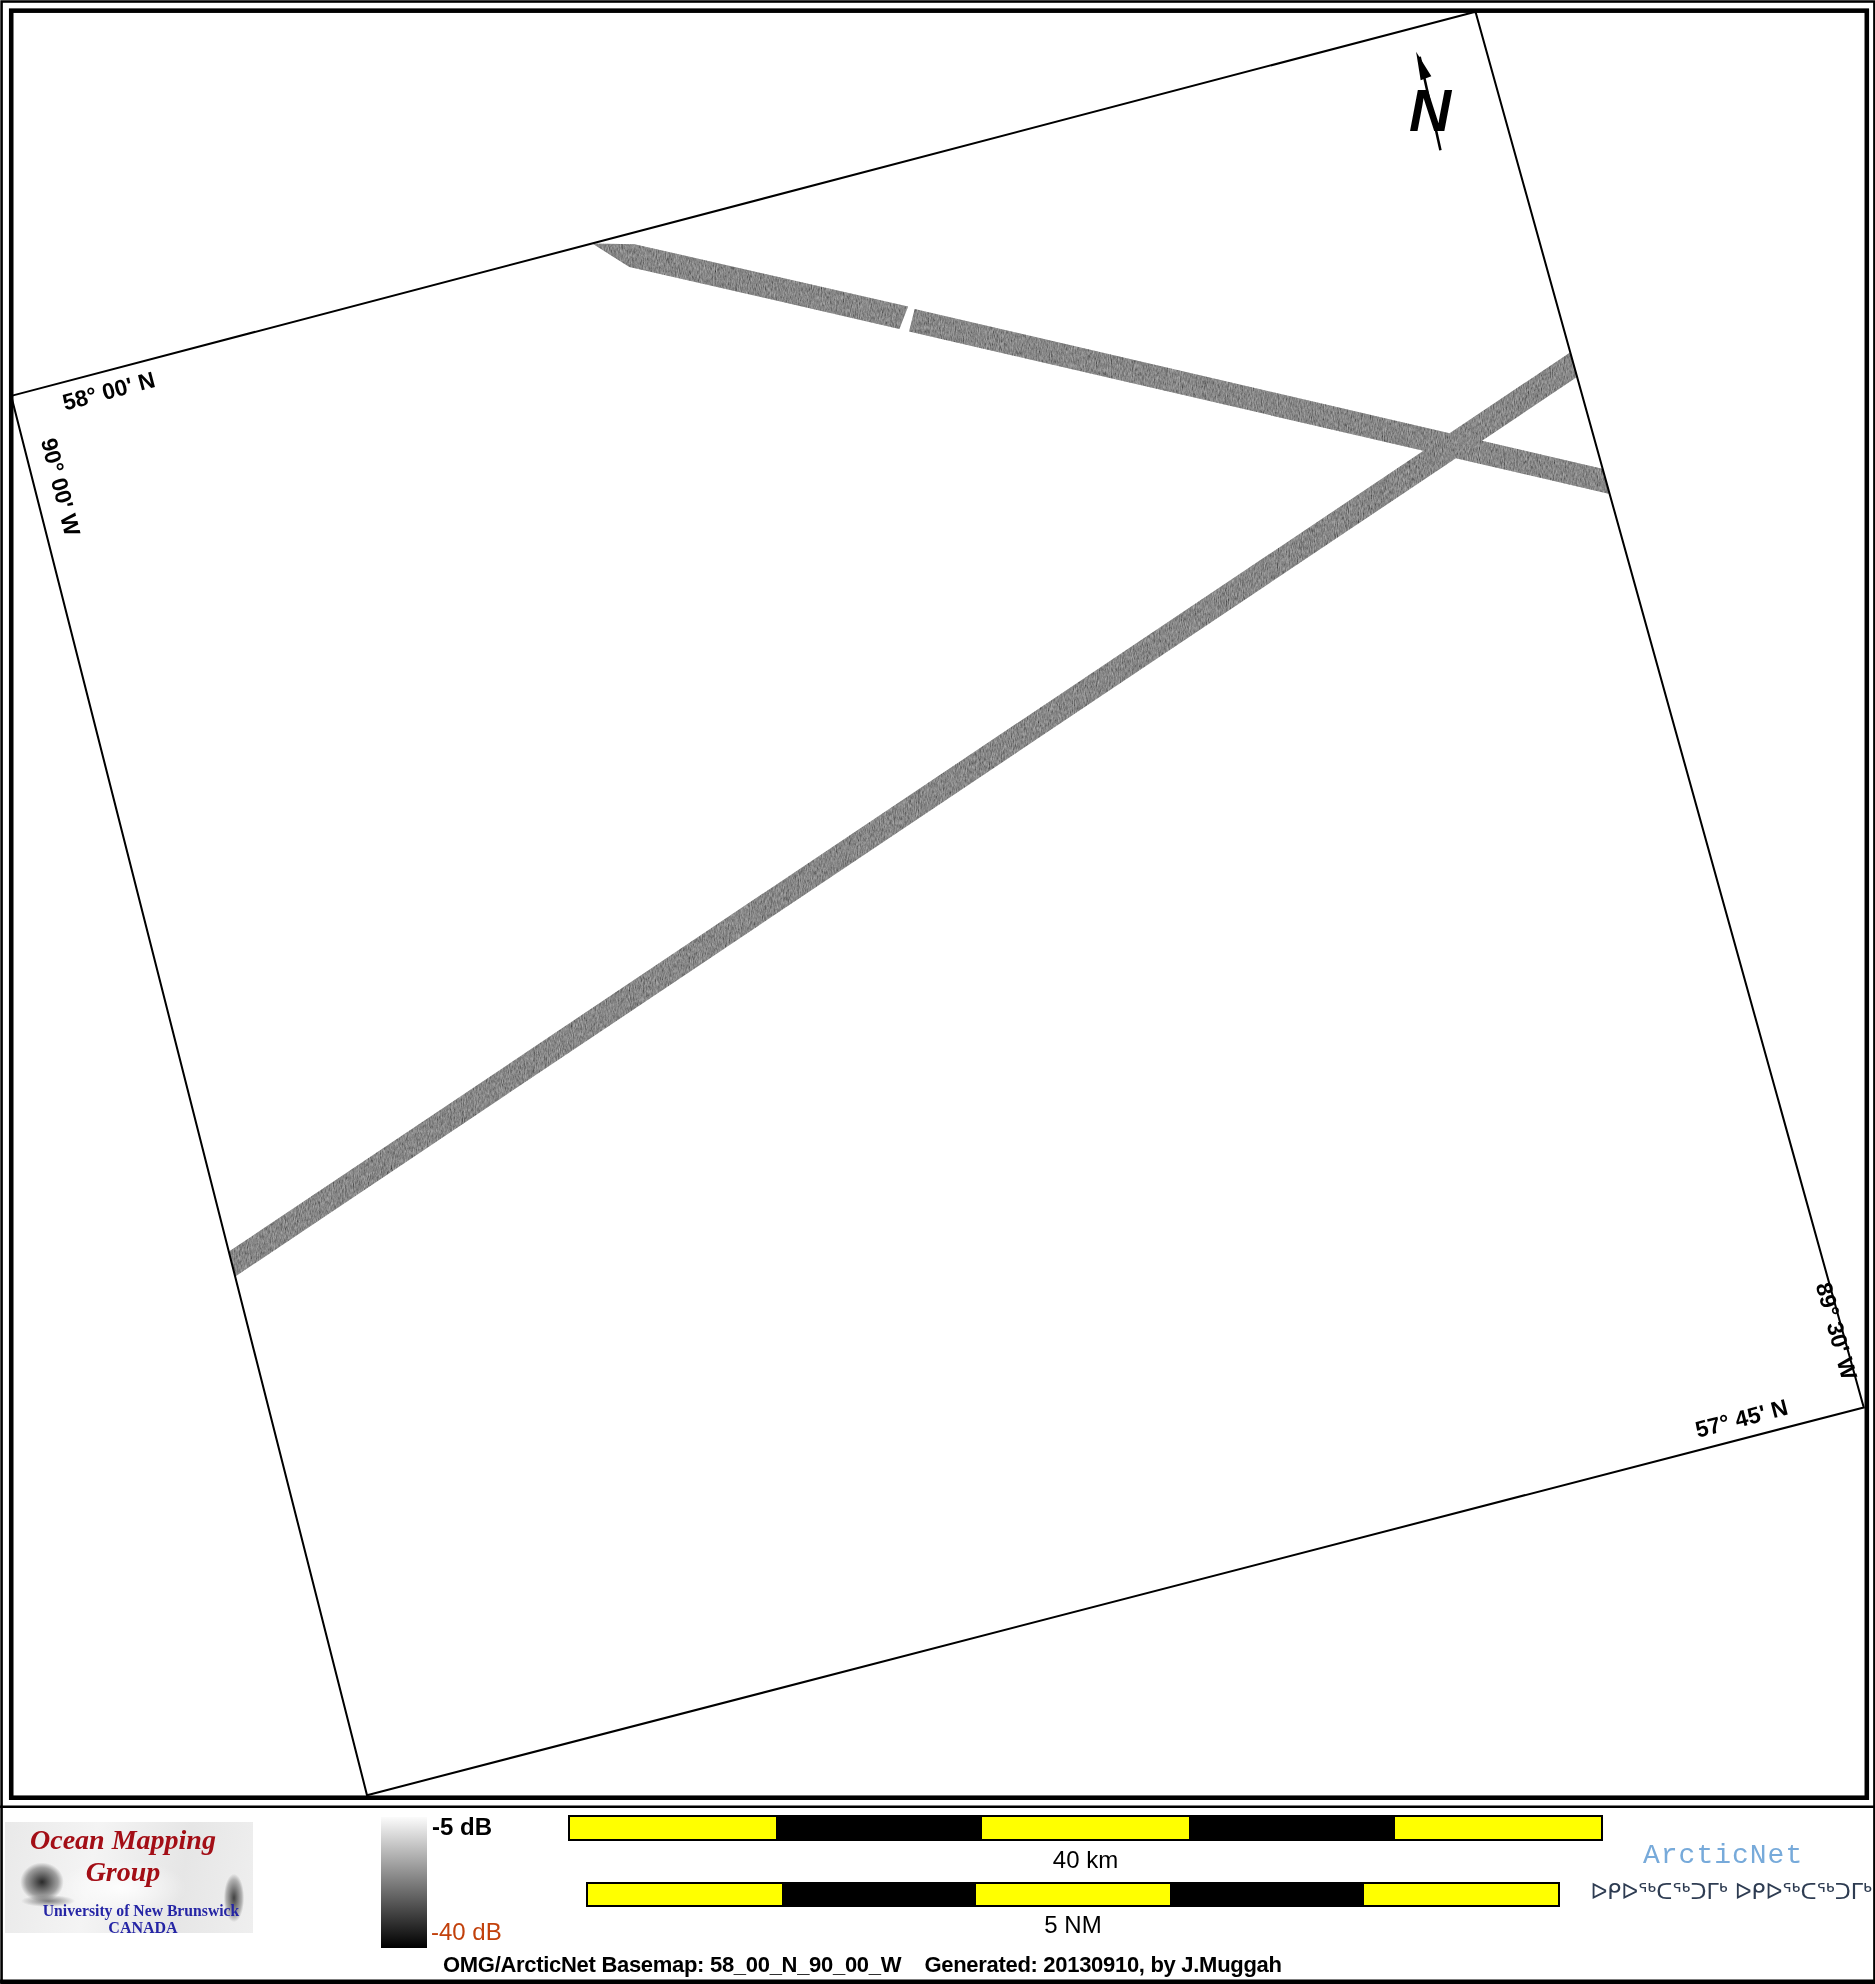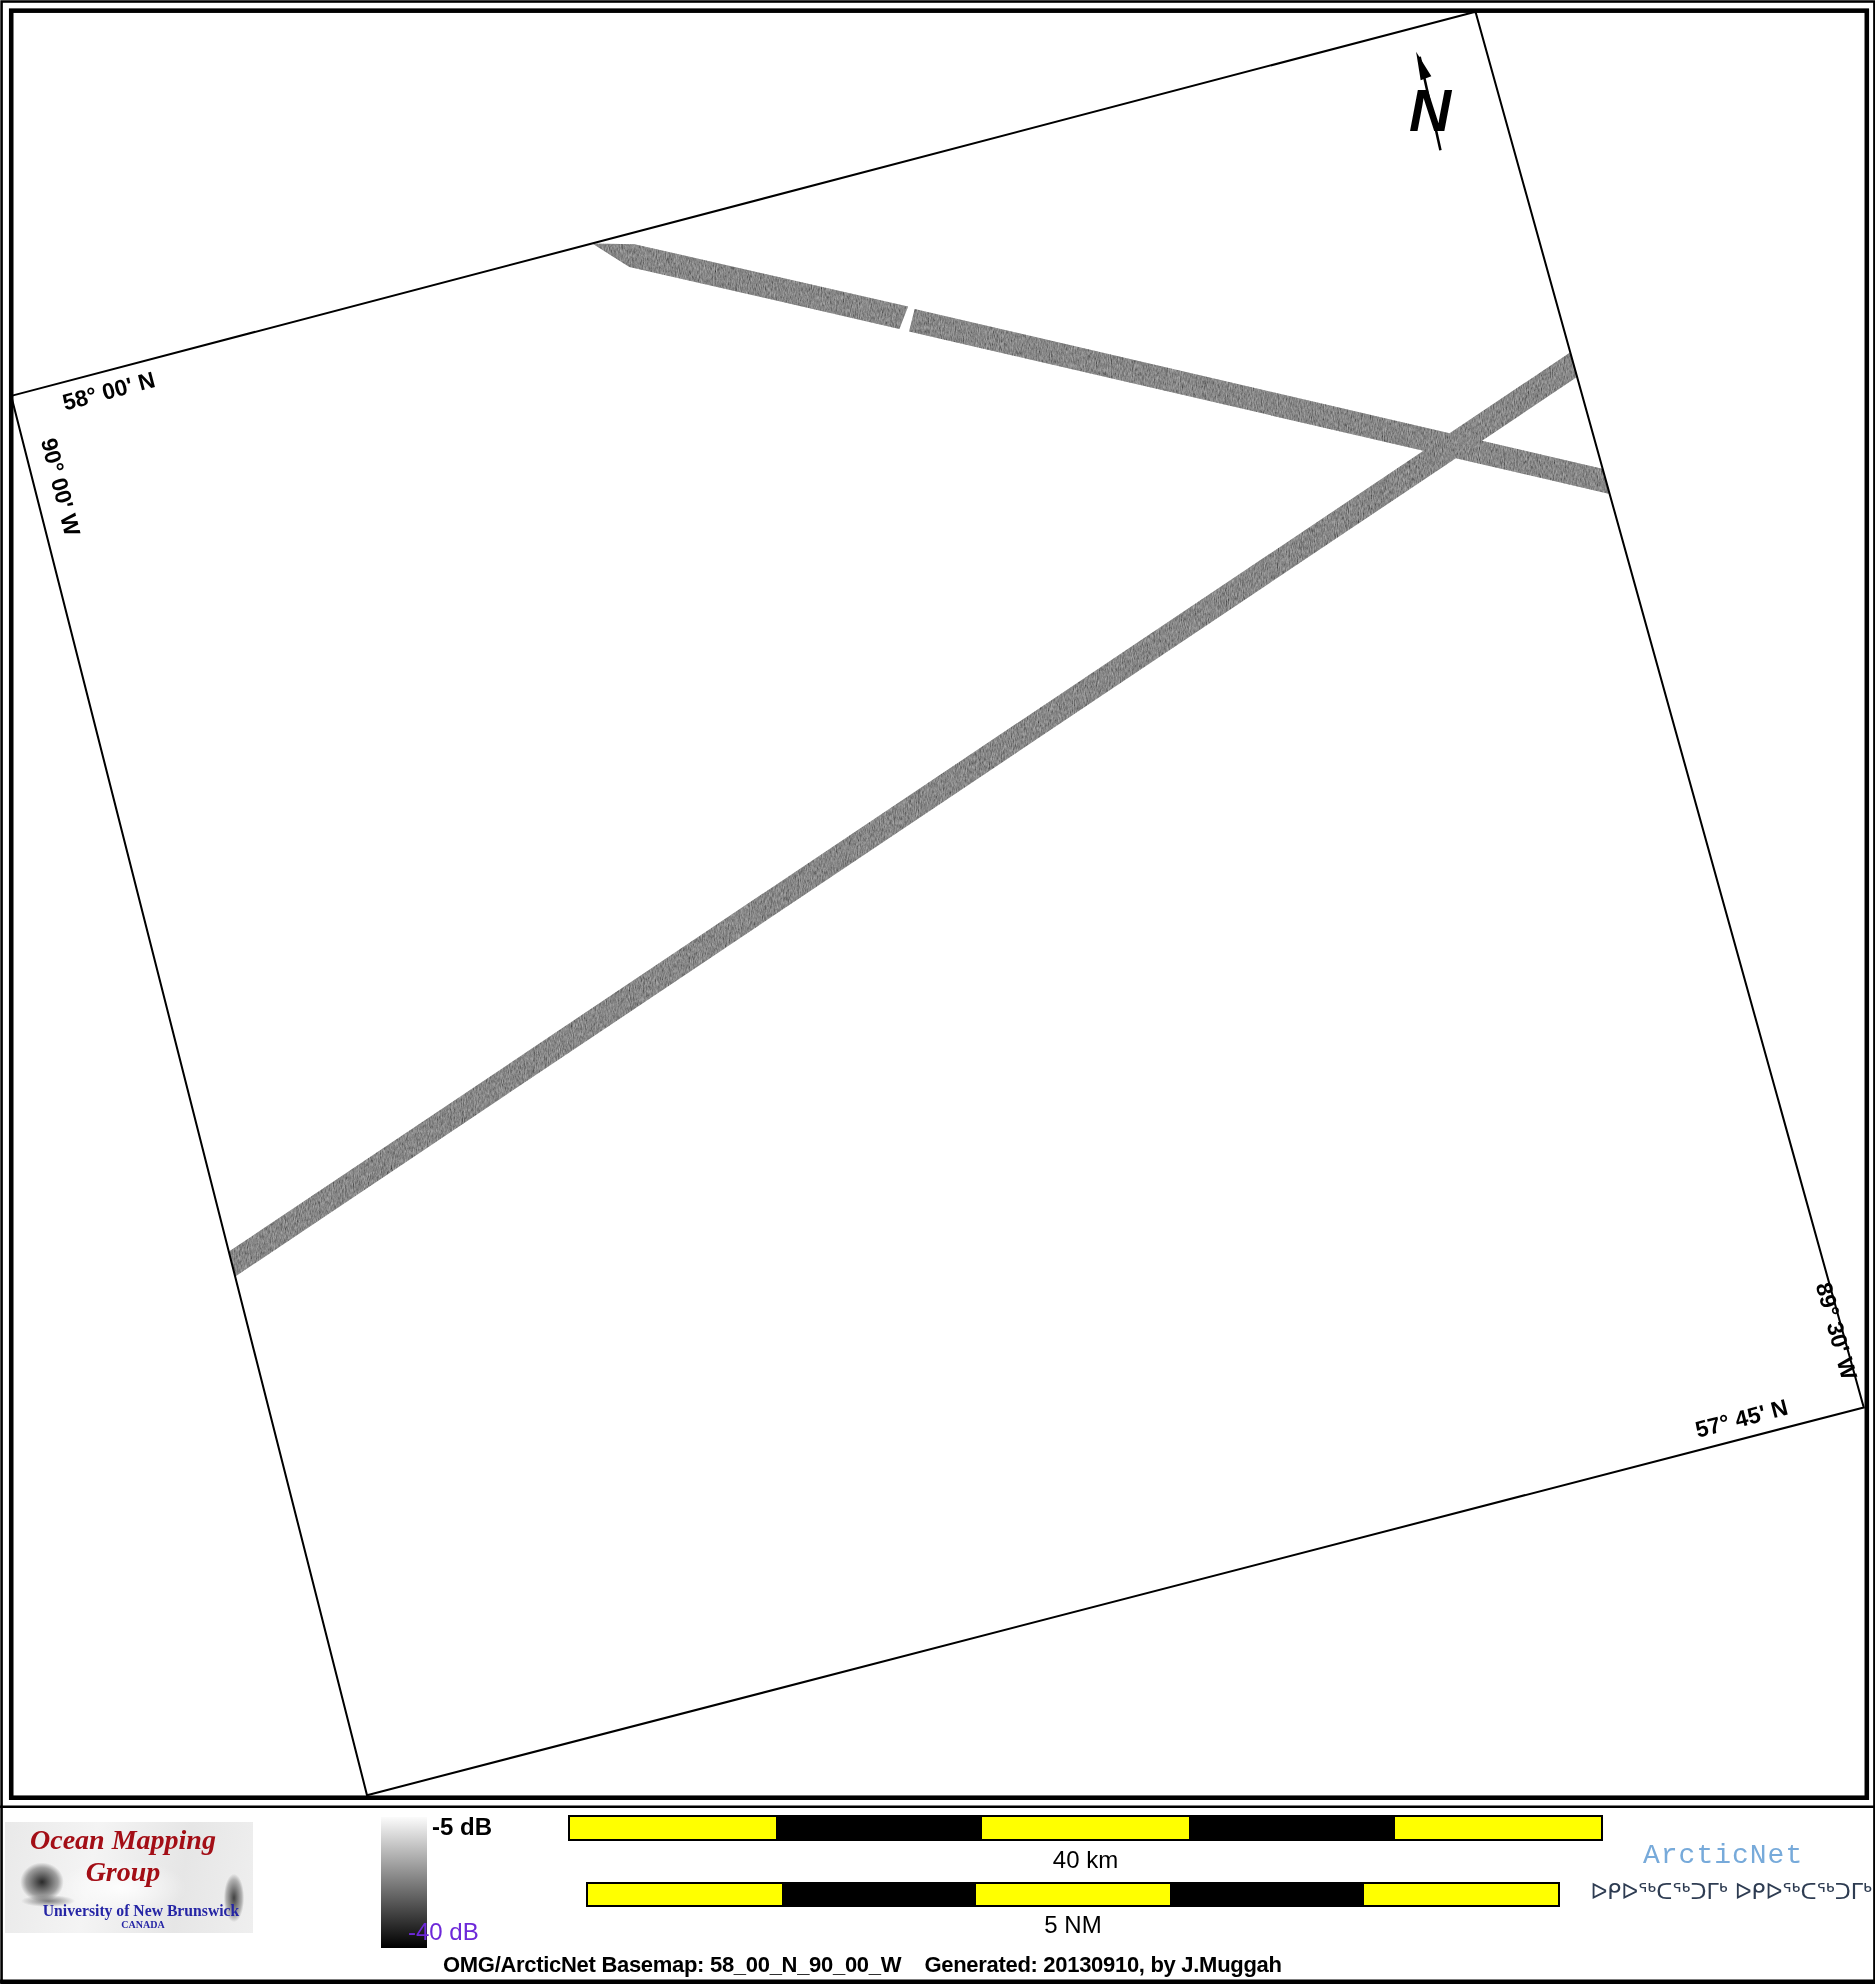--- a/index.html
+++ b/index.html
@@ -17,24 +17,24 @@
       radial-gradient(ellipse 36px 8px at 43px 79px, rgba(60,60,60,.65), rgba(90,90,90,0) 75%),
       radial-gradient(ellipse 13px 31px at 229px 76px, rgba(35,35,35,.85), rgba(70,70,70,.35) 60%, rgba(120,120,120,0) 78%),
       radial-gradient(ellipse 81px 36px at 117px 66px, rgba(255,255,255,.9), rgba(255,255,255,0) 80%),
       linear-gradient(100deg,#e9e9e9 0%, #f4f4f4 35%, #e6e6e6 70%, #efefef 100%);
   }
   .omg-title{left:0; right:12px; top:2px; text-align:center;
     font-family:"Liberation Serif", serif; font-style:italic; font-weight:700; font-size:28px;}
   .omg-univ{left:0; right:0; top:80px; text-align:center;
     font-family:"Liberation Serif", serif; font-weight:700; font-size:15.7px;}
   .omg-country{left:11px; right:0; top:97px; text-align:center;
-    font-family:"Liberation Serif", serif; font-weight:700; font-size:10px;padding-left:17px;}
+    font-family:"Liberation Serif", serif; font-weight:700; font-size:16px;padding-left:17px;}
   .colorbar{left:381px; top:1817px; width:46px; height:131px;}
   .cb-top{left:432px; top:1813px; font-size:24px; color:#000;font-weight:bold;}
-  .cb-bot{left:408px; top:1918px; font-size:24px; color:#6d28d9;}
+  .cb-bot{left:431px; top:1918px; font-size:24px; color:#c2410c;}
   .scalebar{box-sizing:border-box; border:2px solid #000; display:flex; background:#000;}
   .scalebar .seg{flex:1 1 0; height:100%;}
   .sb-km{left:568px; top:1815px; width:1035px; height:26px;}
   .sb-nm{left:586px; top:1882px; width:974px; height:25px;}
   .sb-km-label{left:568px; top:1846px; width:1035px; text-align:center; font-size:24px;}
   .sb-nm-label{left:586px; top:1911px; width:974px; text-align:center; font-size:24px;}
   .arcticnet-name{left:1643px; top:1840px; font-family:Liberation Mono, monospace;
     font-weight:300; font-size:28px; letter-spacing:1px;}
   .arcticnet-inuk{right:4px; top:1879px; font-family:"DejaVu Sans", sans-serif; font-size:22px;}
   .caption{left:443px; top:1952px; font-size:22px; font-weight:700; white-space:pre; letter-spacing:-0.3px;}

